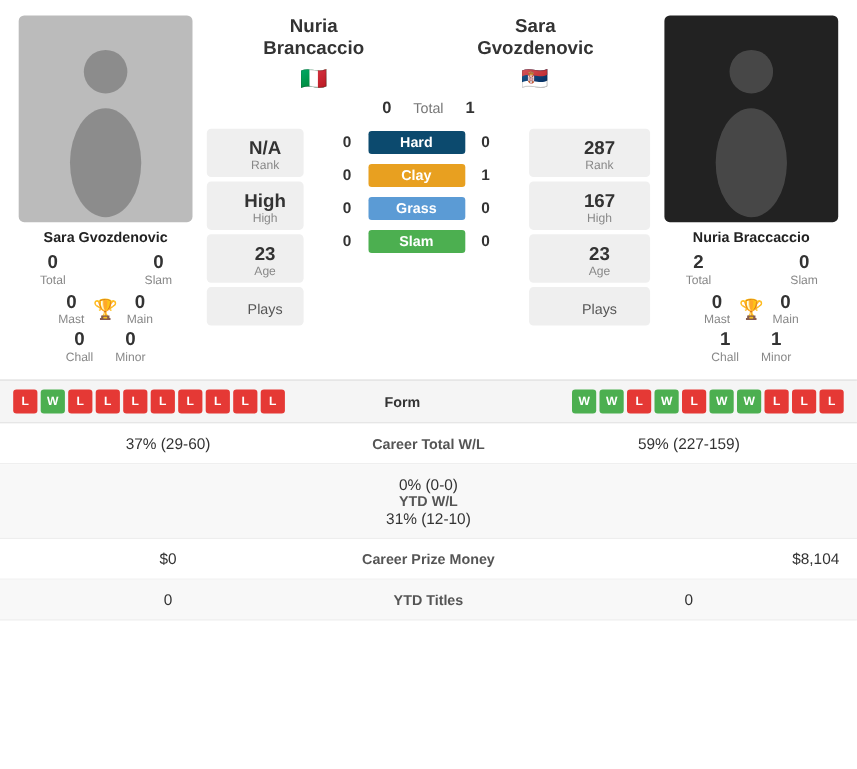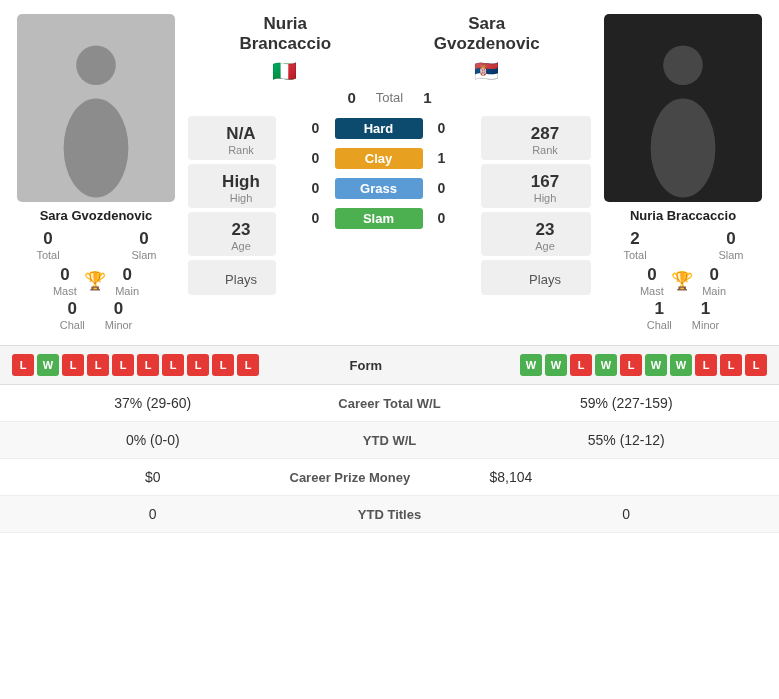--- a/index.html
+++ b/index.html
@@ -277,29 +277,29 @@
         <div style="width: 22px; height: 22px; border-radius: 3px; display: flex; align-items: center; justify-content: center; color: white; font-size: 11px; font-weight: bold; background: rgb(229, 57, 53);">L</div>
       </div>
   </div>
 
   <div style="display:flex; flex-direction:column;">
     <div style="display:flex; align-items:center; padding:10px 16px; background:#fff; border-bottom:1px solid #eee;">
       <span style="flex:1; text-align:center; font-size:14px; color:#333;">37% (29-60)</span>
       <span style="min-width:200px; text-align:center; font-size:13px; font-weight:bold; color:#555;">Career Total W/L</span>
       <span style="flex:1; text-align:center; font-size:14px; color:#333;">59% (227-159)</span>
     </div>
-    <div style="display:flex; align-items:center; padding:10px 16px; background:#f8f8f8; border-bottom:1px solid #eee;">
+    <div style="display:flex; align-items:center; padding:10px 16px; background:#f8f8f8; border-bottom:1px solid #eee;flex-direction:column;">
       <span style="flex:1; text-align:center; font-size:14px; color:#333;">0% (0-0)</span>
       <span style="min-width:200px; text-align:center; font-size:13px; font-weight:bold; color:#555;">YTD W/L</span>
-      <span style="flex:1; text-align:center; font-size:14px; color:#333;">55% (12-12)</span>
+      <span style="flex:1; text-align:center; font-size:14px; color:#333;">31% (12-10)</span>
     </div>
     <div style="display:flex; align-items:center; padding:10px 16px; background:#fff; border-bottom:1px solid #eee;">
       <span style="flex:1; text-align:center; font-size:14px; color:#333;">$0</span>
-      <span style="min-width:200px; text-align:left; font-size:13px; font-weight:bold; color:#555;">Career Prize Money</span>
-      <span style="flex:1; text-align:left; font-size:14px; color:#333;">$8,104</span>
+      <span style="min-width:200px; text-align:center; font-size:13px; font-weight:bold; color:#555;">Career Prize Money</span>
+      <span style="flex:1; text-align:right; font-size:14px; color:#333;">$8,104</span>
     </div>
     <div style="display:flex; align-items:center; padding:10px 16px; background:#f8f8f8; border-bottom:1px solid #eee;">
       <span style="flex:1; text-align:center; font-size:14px; color:#333;">0</span>
       <span style="min-width:200px; text-align:center; font-size:13px; font-weight:bold; color:#555;">YTD Titles</span>
       <span style="flex:1; text-align:center; font-size:14px; color:#333;">0</span>
     </div>
   </div>
 </div>
 
 </body></html>

